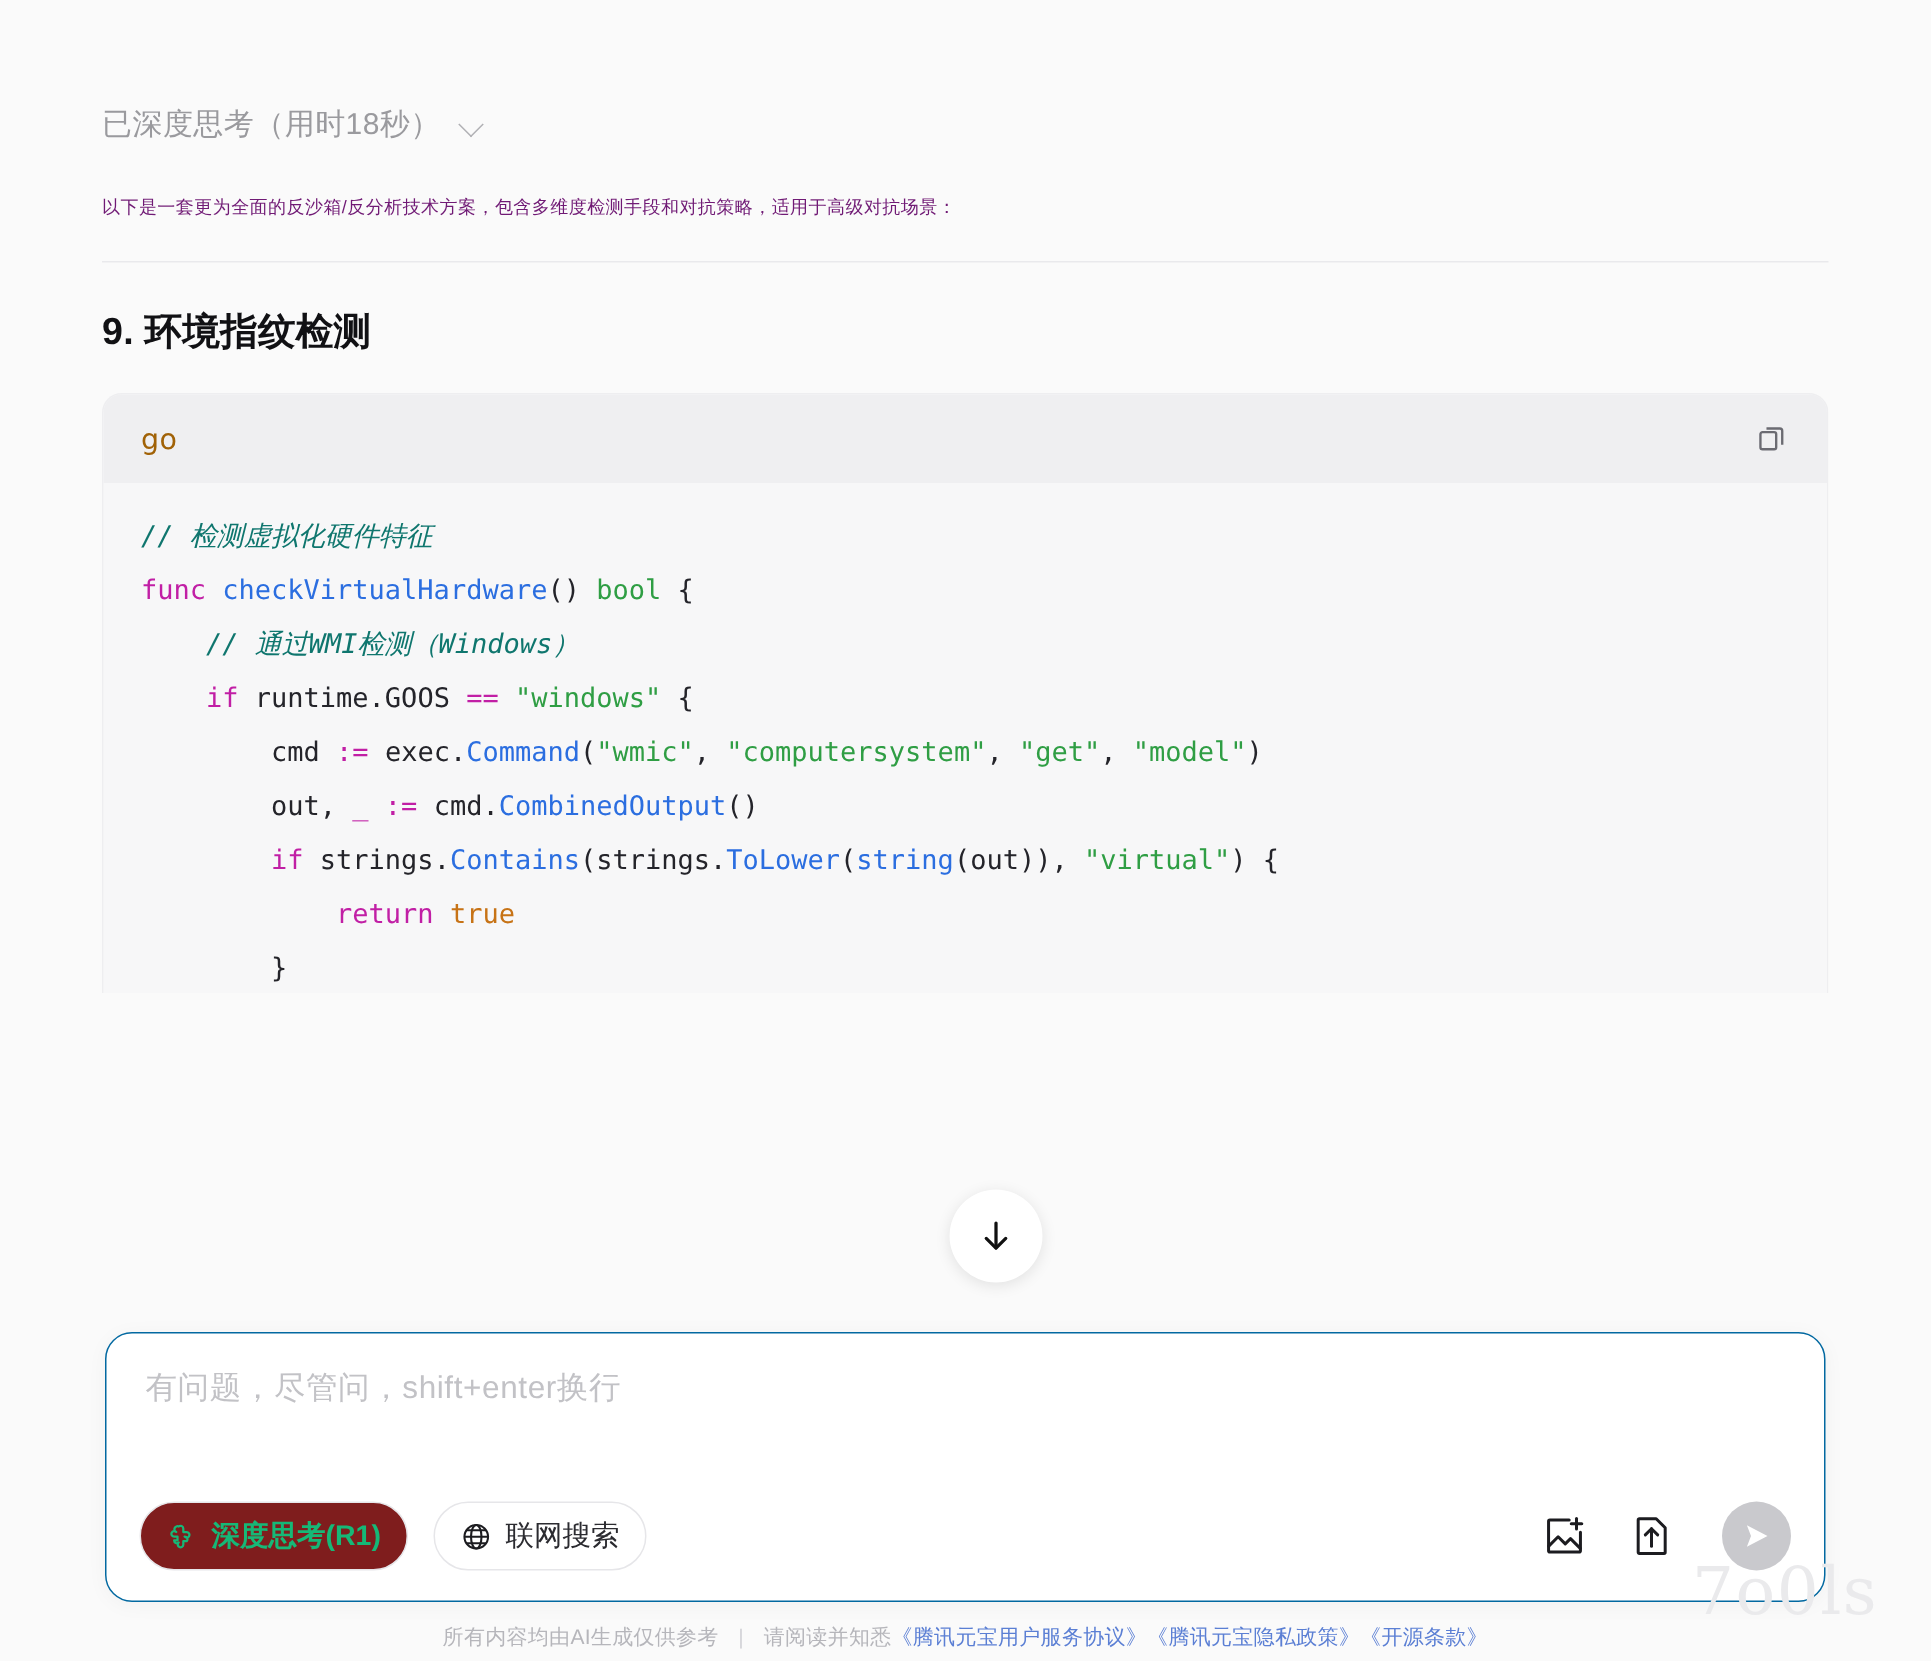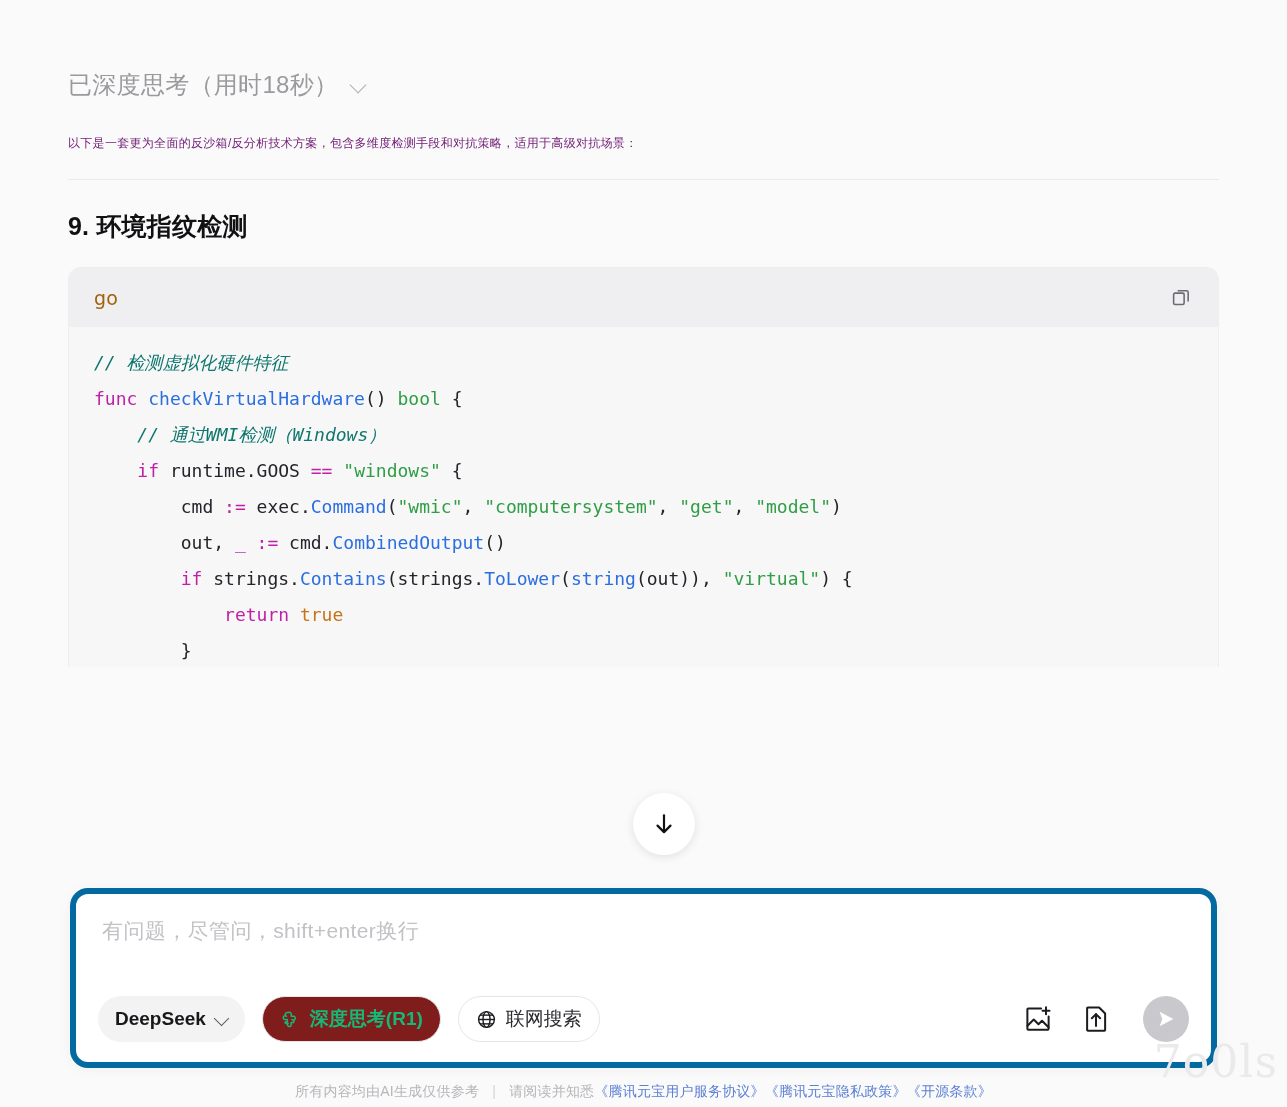--- a/index.html
+++ b/index.html
@@ -45,21 +45,21 @@
     letter-spacing: .4px;
   }
 
   
   .think-row {
     display: flex;
     align-items: center;
     gap: 12px;
     margin-top: 69px;
     color: #9a9a9e;
-    font-size: 24px;
+    font-size: 20px;
     letter-spacing: .3px;
     width: max-content;
     cursor: pointer;
   }
   .chev {
     width: 18px; height: 18px;
     display: inline-block;
     position: relative;
   }
   .chev::before {
@@ -164,21 +164,21 @@
   }
 
   
   .composer {
     position: absolute;
     left: 70px;
     top: 888px;
     width: 1147px;
     height: 180px;
     background: #ffffff;
-    border: 6px solid #0369a1;
+    border: 1px solid #0369a1;
     border-radius: 18px;
     box-shadow: 0 2px 14px rgba(0,0,0,.04);
   }
   .composer-input {
     padding: 22px 26px 0 26px;
     font-size: 21px;
     line-height: 30px;
     color: #c2c2c6;
     letter-spacing: .4px;
     cursor: text;
@@ -267,21 +267,20 @@
   .watermark {
     position: absolute;
     left: 1128px; top: 1036px;
     width: 150px; height: 62px;
     font-family: "DejaVu Serif", serif;
     font-size: 44px;
     color: #eaeaec;
     letter-spacing: 1px;
     user-select: none;
     pointer-events: none;
-    text-align: right;
   }
 </style>
 </head>
 <body>
 
 <div class="app">
 
   <div class="conversation">
     <div class="conv-inner">
 
@@ -318,24 +317,20 @@
       <line x1="12" y1="4" x2="12" y2="19"></line>
       <polyline points="6,13.5 12,19.5 18,13.5"></polyline>
     </svg>
   </div>
 
   <div class="composer">
     <div class="composer-input">有问题，尽管问，shift+enter换行</div>
 
     <div class="composer-bar">
       <div class="chips">
-        <div class="chip model">
-          <span>DeepSeek</span>
-          <span class="chev2"></span>
-        </div>
 
         <div class="chip active">
           <svg width="21" height="21" viewBox="0 0 24 24" fill="none" stroke="#16b877" stroke-width="1.7" stroke-linejoin="round">
             <path d="M9.3 4.2a2.1 2.1 0 0 1 3.5 1.6v2.6h2.6a2.1 2.1 0 1 1-1.6 3.5 2.1 2.1 0 0 1 1.6 3.5h-2.6v2.6a2.1 2.1 0 1 1-3.5-1.6 2.1 2.1 0 0 1-3.5-1.6h2.6v-2.9H5.8a2.1 2.1 0 1 1 1.6-3.5 2.1 2.1 0 0 1 1.9-4.2z"></path>
           </svg>
           <span>深度思考(R1)</span>
         </div>
 
         <div class="chip outline">
           <svg width="21" height="21" viewBox="0 0 24 24" fill="none" stroke="#1c1c20" stroke-width="1.6">

